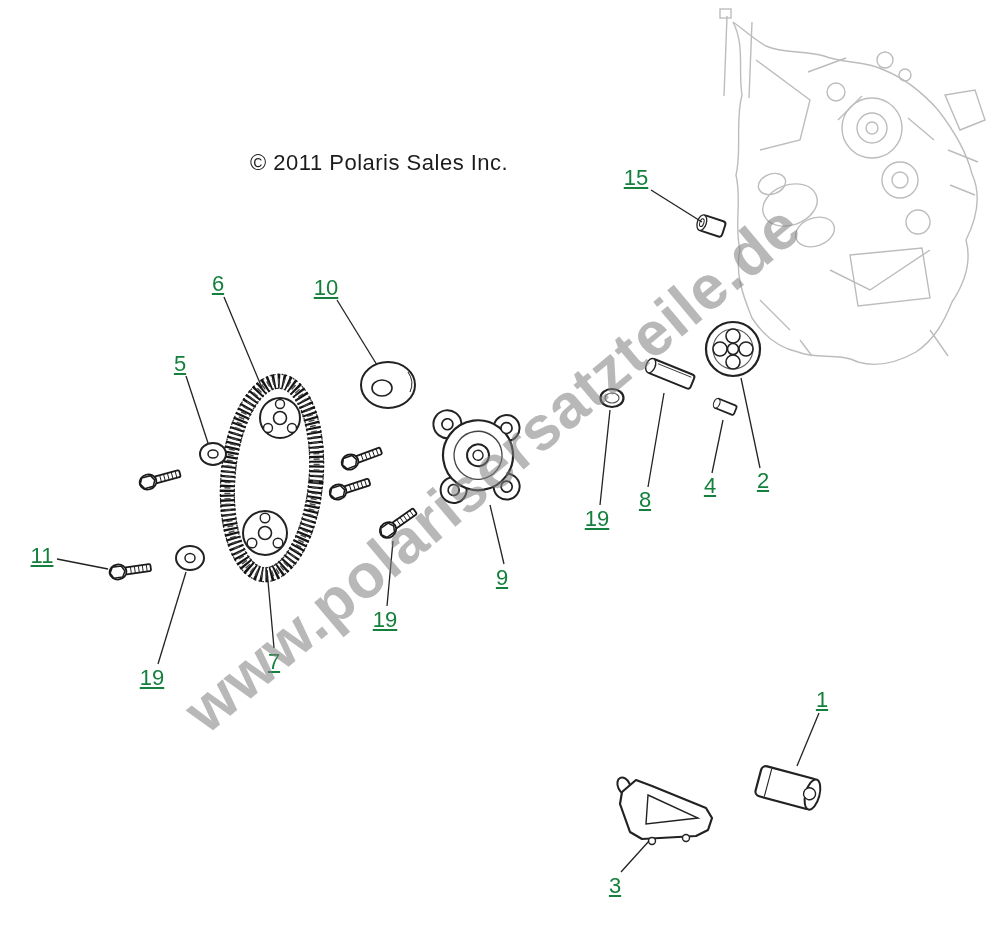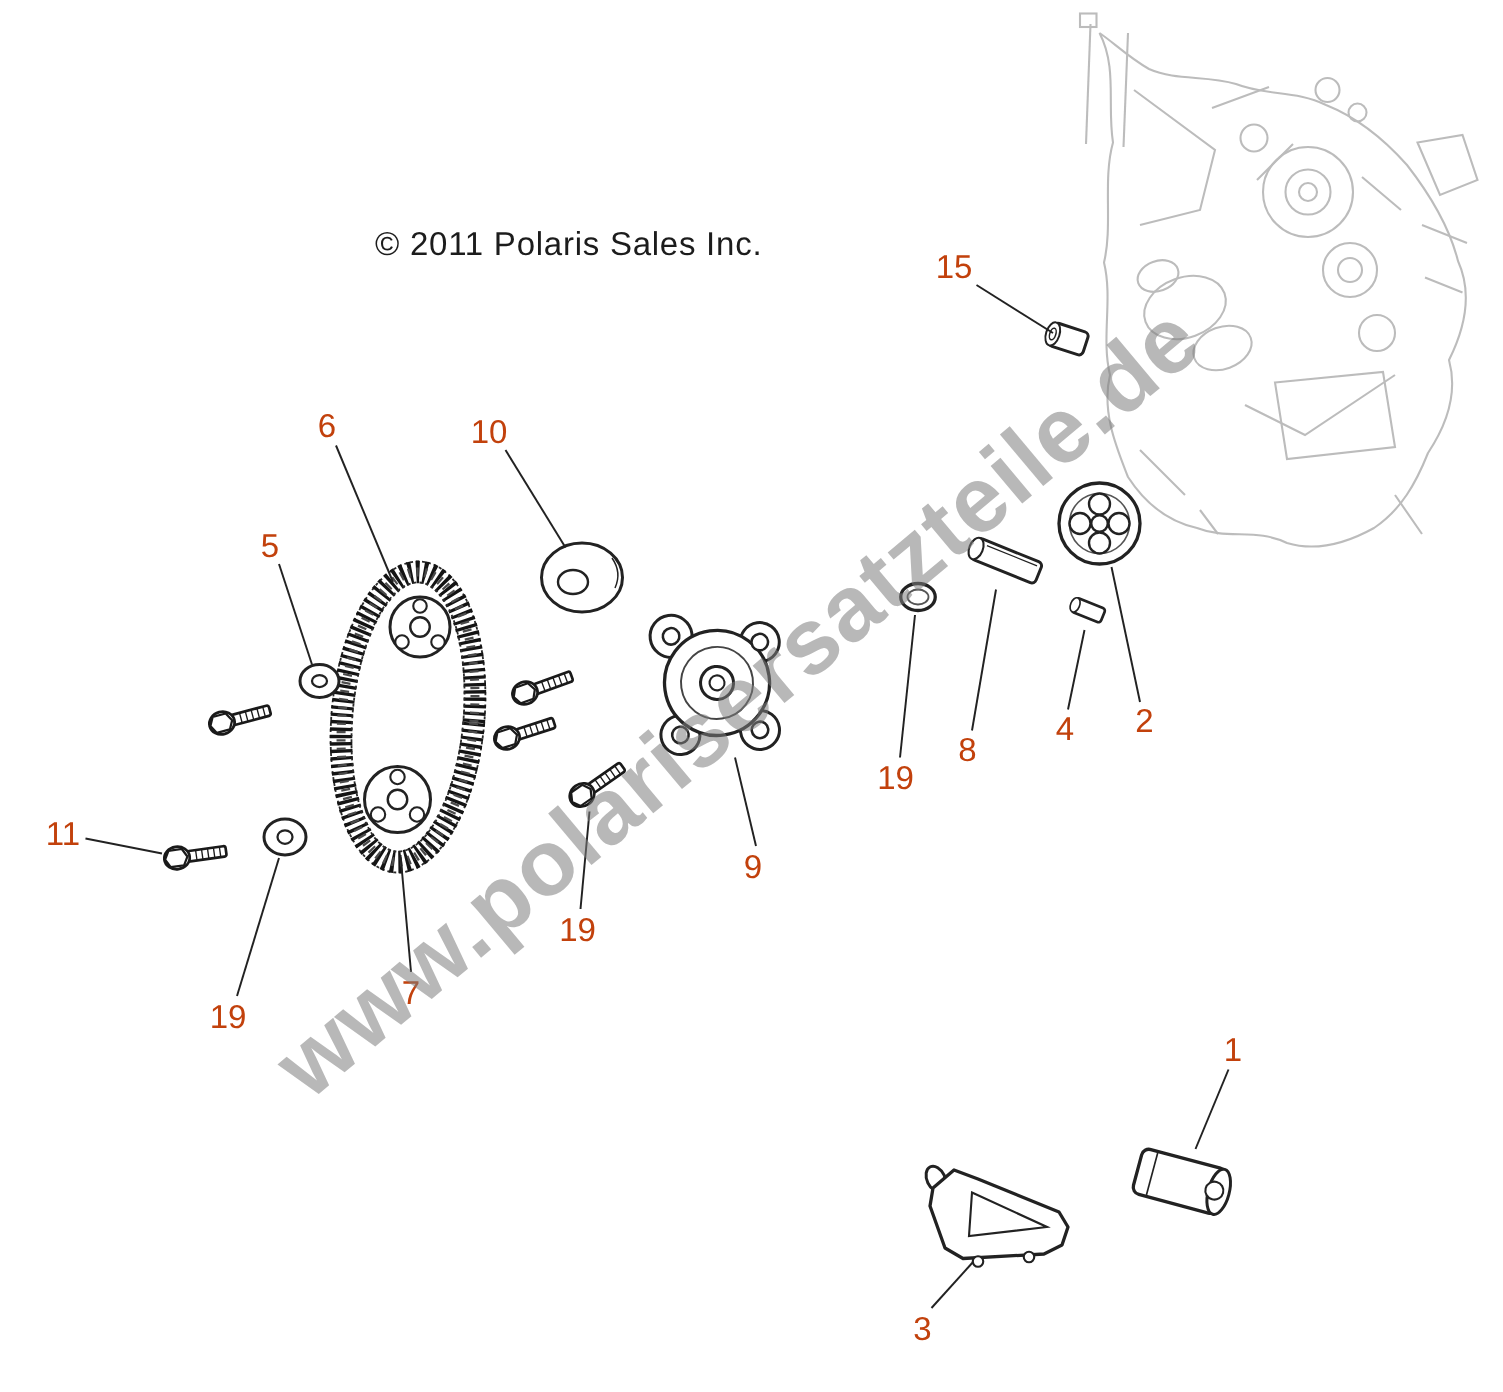--- a/index.html
+++ b/index.html
@@ -28,22 +28,23 @@
     color:rgba(125,125,125,0.55);
     white-space:nowrap;
     letter-spacing:1px;
     pointer-events:none;
     z-index:5;
   }
   .callout{
     position:absolute;
     transform:translate(-50%,-50%);
     font-size:22px;
-    color:#c2410c;
+    color:#15803d;
     z-index:4;
+    text-decoration:underline;
   }
 </style>
 </head>
 <body>
 
 <div id="stage">
 
   <svg id="diagram-svg" width="1002" height="928" viewBox="0 0 1002 928">
 
     <g stroke="#b9b9b9" stroke-width="1.4" fill="none" opacity="0.95">

